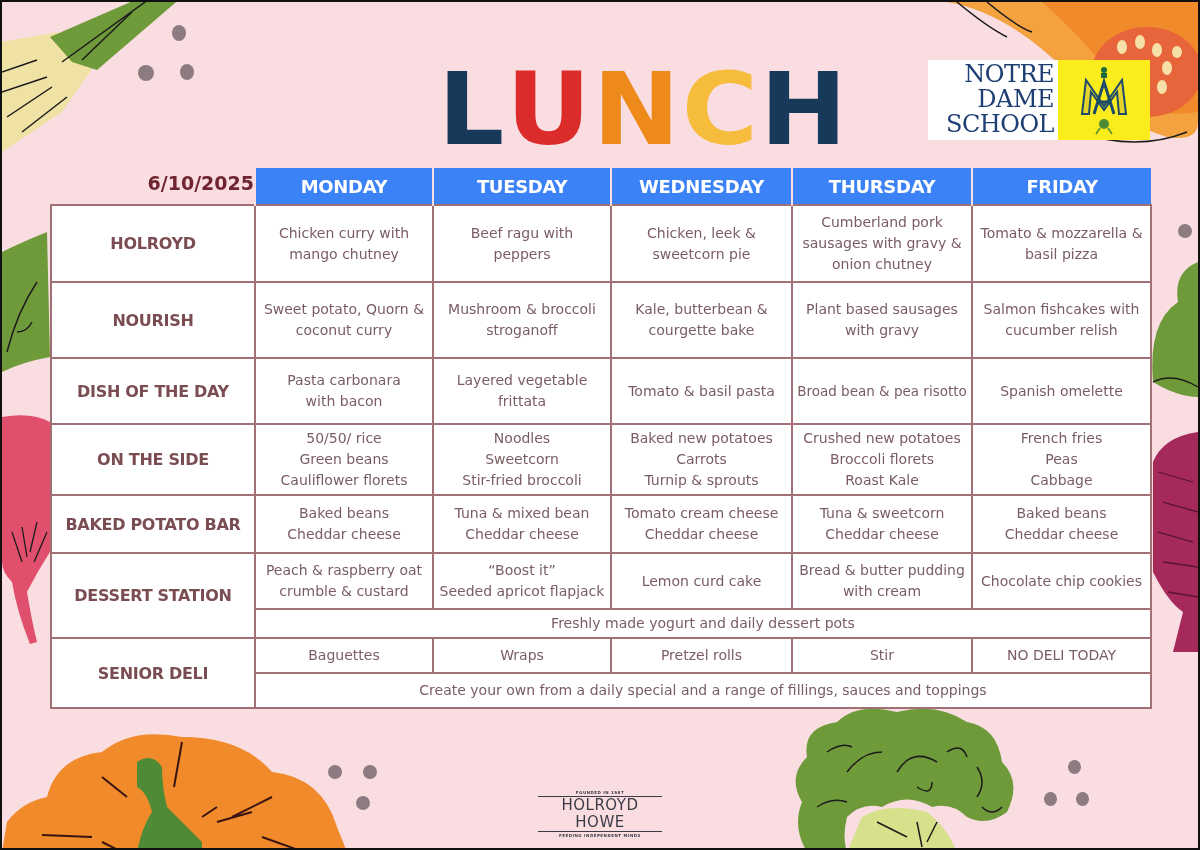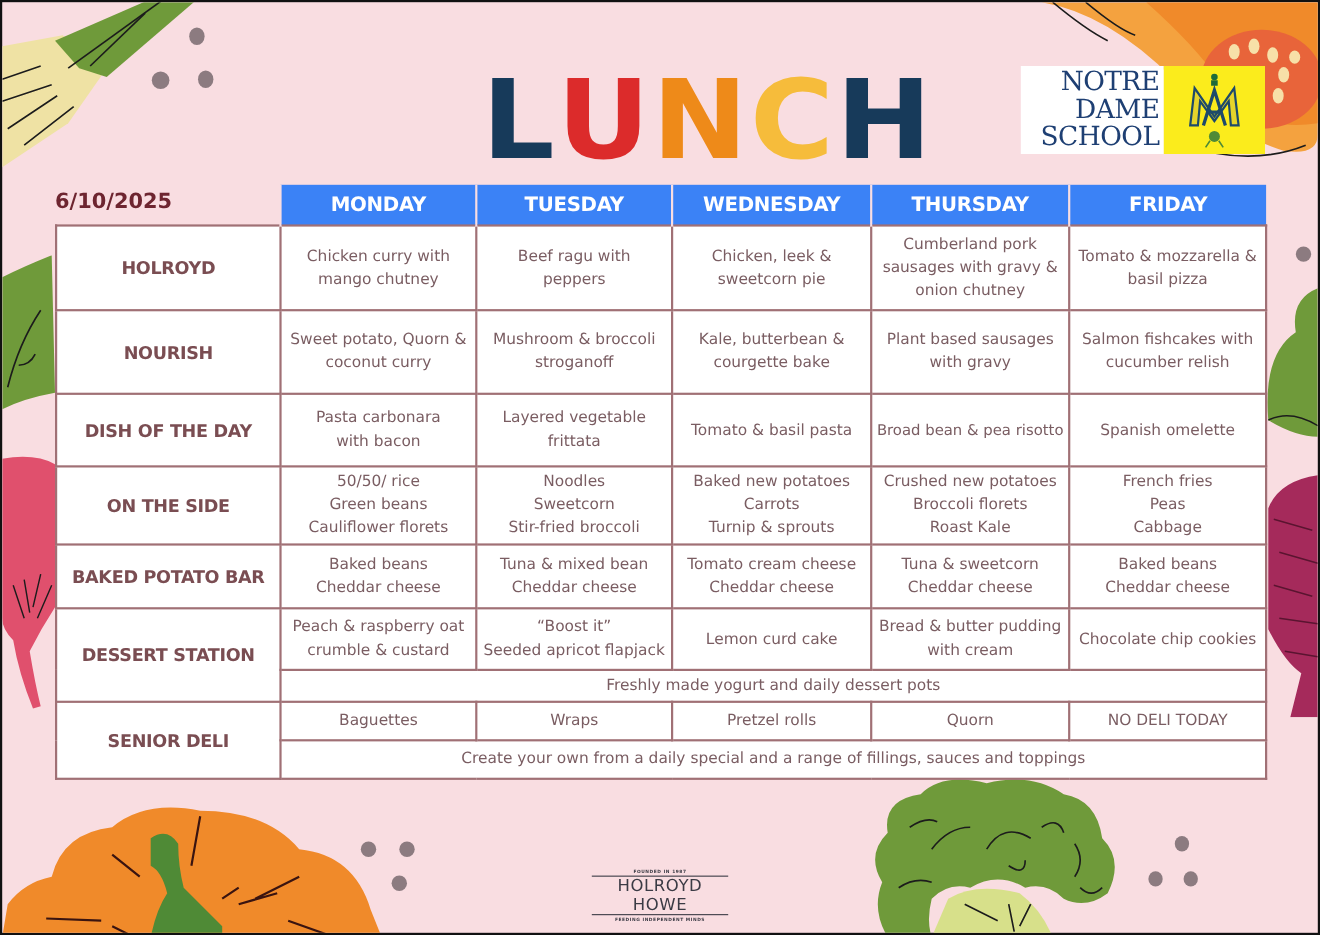--- a/index.html
+++ b/index.html
@@ -41,21 +41,21 @@
     }
     .logo-text div { white-space: nowrap; }
     .logo-emblem {
       width: 92px; height: 80px; background: #fbec1c;
       display: flex; align-items: center; justify-content: center;
     }
 
     
     .date {
       position: absolute; left: 48px; top: 170px; width: 204px;
-      text-align: left; font-weight: bold; font-size: 19px; color: #6e2530;
+      text-align: right; font-weight: bold; font-size: 19px; color: #6e2530;
     }
 
     
     .menu {
       position: absolute; left: 48px; top: 166px;
       border-collapse: collapse;
       font-family: "Liberation Sans", "DejaVu Sans", sans-serif;
       table-layout: fixed;
     }
     .menu th.day {
@@ -354,21 +354,21 @@
         <td>
             <span class="line">Baguettes</span>
           </td>
         <td>
             <span class="line">Wraps</span>
           </td>
         <td>
             <span class="line">Pretzel rolls</span>
           </td>
         <td>
-            <span class="line">Quorn</span>
+            <span class="line">Stir</span>
           </td>
         <td>
             <span class="line">NO DELI TODAY</span>
           </td>
       </tr>
       <tr style="height:35px">
         <td colspan="5">Create your own from a daily special and a range of fillings, sauces and toppings</td>
       </tr>
     </tbody>
   </table>

